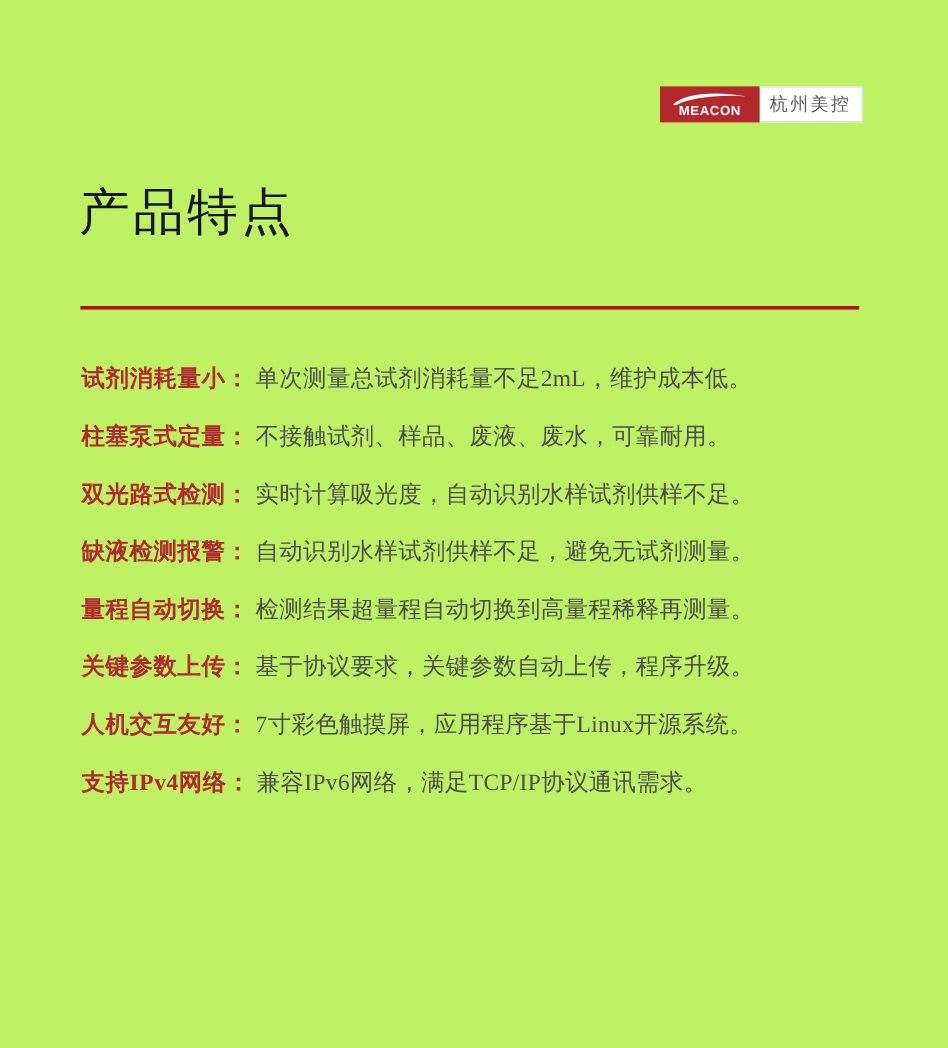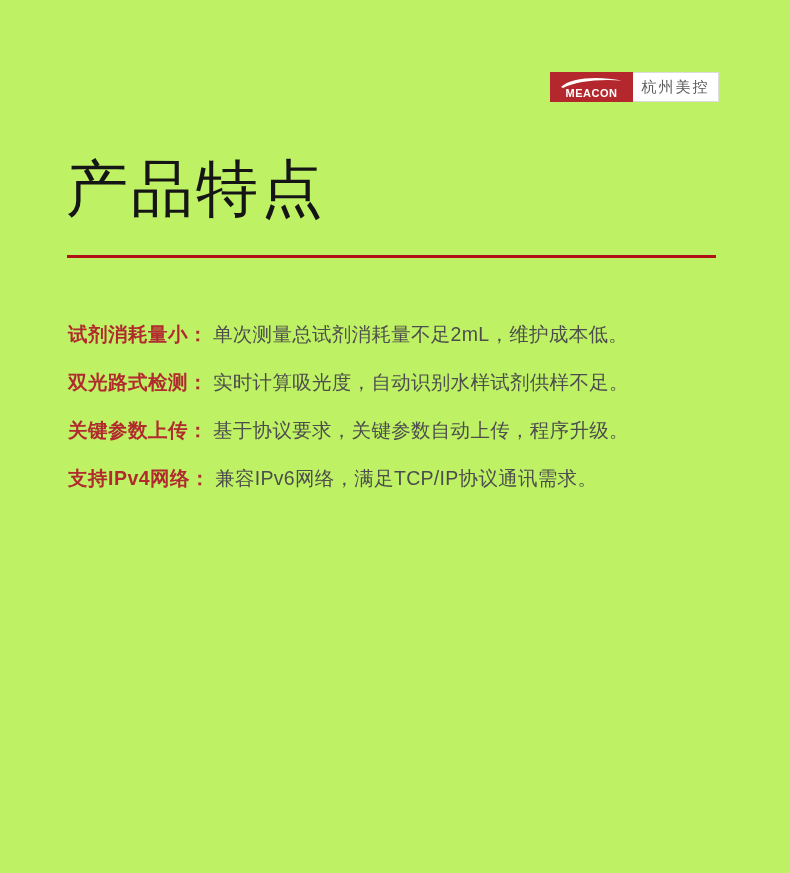--- a/index.html
+++ b/index.html
@@ -59,42 +59,43 @@
     justify-content: center;
     white-space: nowrap;
     text-align: right;
   }
 
   
   .title {
     position: absolute;
     left: 66px;
     top: 152px;
-    font-size: 62px;
+    font-size: 42px;
     line-height: 1.2;
     font-weight: 300;
     letter-spacing: 3px;
     color: #151515;
     white-space: nowrap;
   }
   .divider {
     position: absolute;
     left: 67px;
     top: 255px;
     width: 649px;
     height: 3px;
     background: #b01116;
   }
 
   
   .features {
     position: absolute;
     left: 68px;
-    top: 310px;
+    top: 293px;
     width: 670px;
+    font-family: Liberation Serif, serif;
   }
   .feature-row {
     height: 48px;
     line-height: 48px;
     white-space: nowrap;
     font-size: 19.5px;
   }
   .feature-label {
     color: #b02a2e;
     font-weight: bold;
@@ -122,23 +123,35 @@
   </div>
 
   <h1 class="title">产品特点</h1>
   <div class="divider"></div>
 
   <div class="features">
     <div class="feature-row">
       <span class="feature-label">试剂消耗量小：</span><span class="feature-desc">单次测量总试剂消耗量不足2mL，维护成本低。</span>
     </div>
     <div class="feature-row">
+      <span class="feature-label">柱塞泵式定量：</span><span class="feature-desc">不接触试剂、样品、废液、废水，可靠耐用。</span>
+    </div>
+    <div class="feature-row">
       <span class="feature-label">双光路式检测：</span><span class="feature-desc">实时计算吸光度，自动识别水样试剂供样不足。</span>
     </div>
     <div class="feature-row">
+      <span class="feature-label">缺液检测报警：</span><span class="feature-desc">自动识别水样试剂供样不足，避免无试剂测量。</span>
+    </div>
+    <div class="feature-row">
+      <span class="feature-label">量程自动切换：</span><span class="feature-desc">检测结果超量程自动切换到高量程稀释再测量。</span>
+    </div>
+    <div class="feature-row">
       <span class="feature-label">关键参数上传：</span><span class="feature-desc">基于协议要求，关键参数自动上传，程序升级。</span>
+    </div>
+    <div class="feature-row">
+      <span class="feature-label">人机交互友好：</span><span class="feature-desc">7寸彩色触摸屏，应用程序基于Linux开源系统。</span>
     </div>
     <div class="feature-row">
       <span class="feature-label">支持IPv4网络：</span><span class="feature-desc">兼容IPv6网络，满足TCP/IP协议通讯需求。</span>
     </div>
   </div>
 
 </div>
 
 </body></html>

